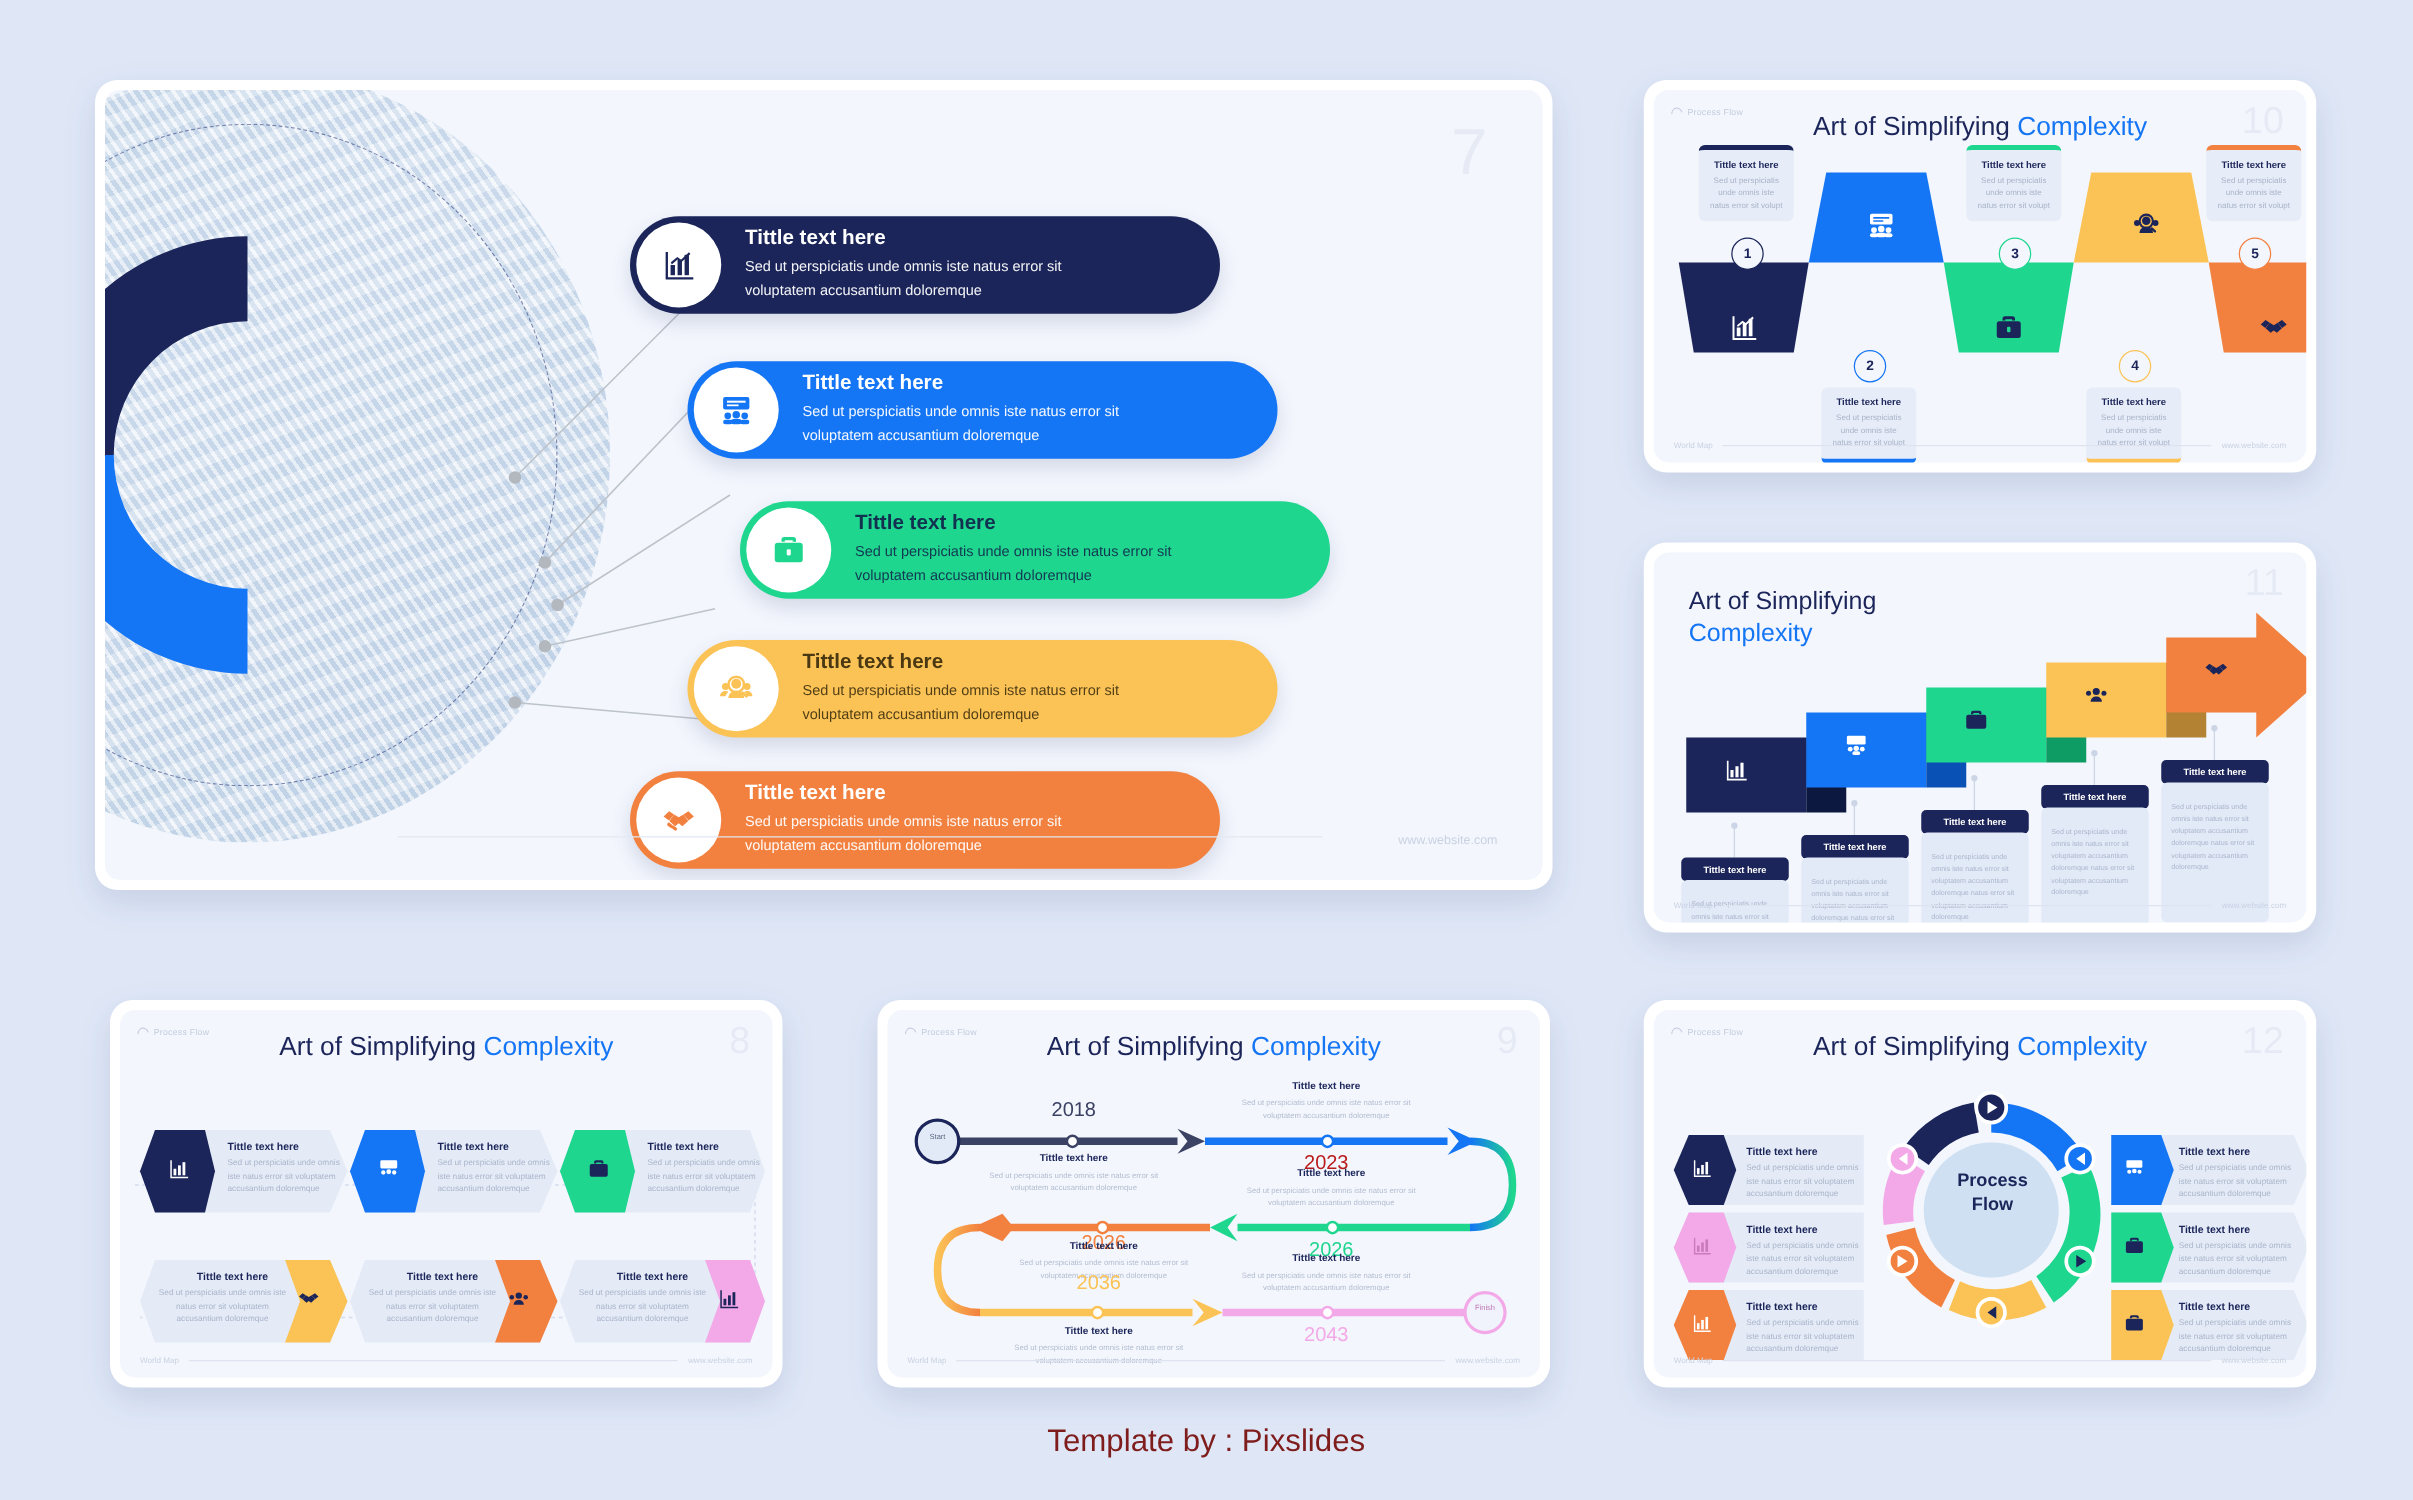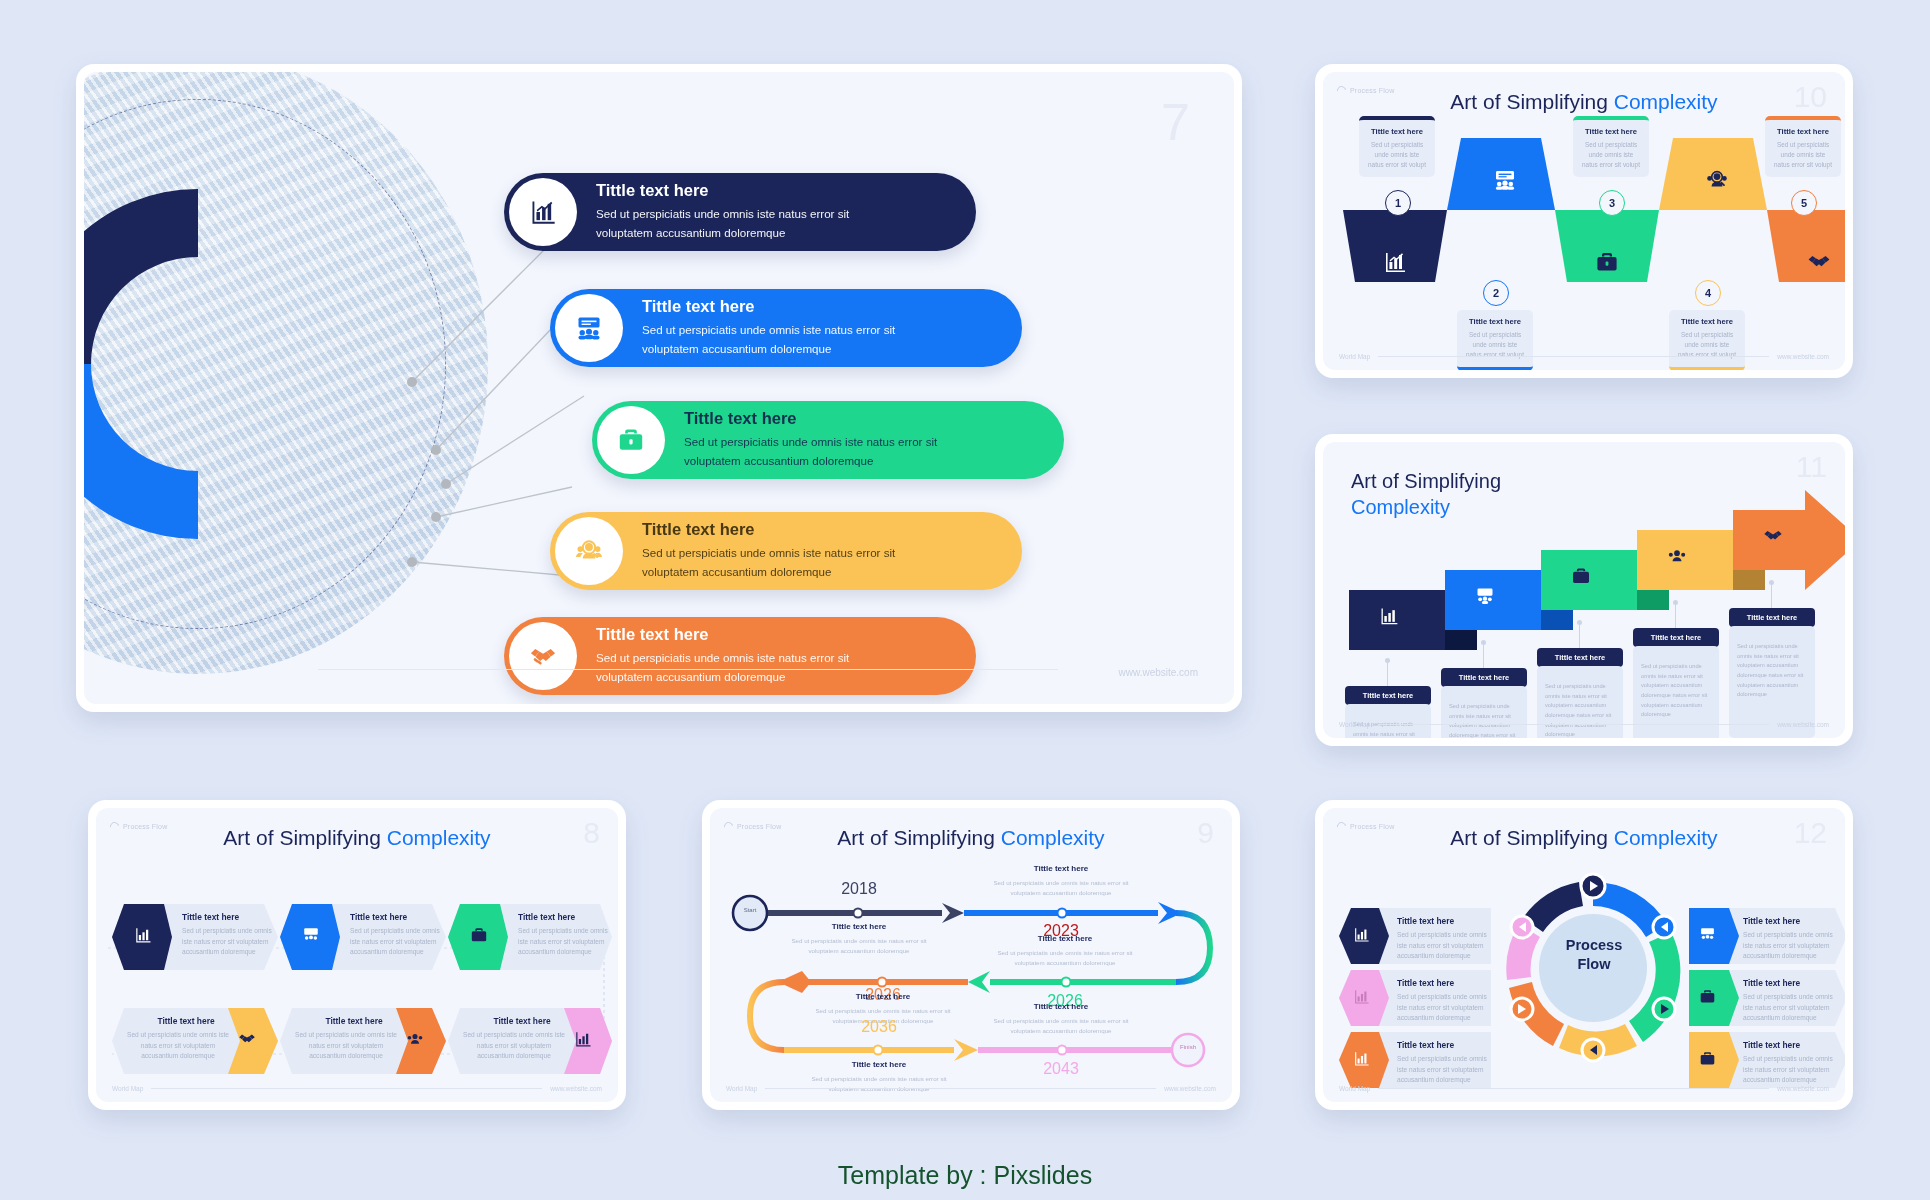--- a/index.html
+++ b/index.html
@@ -113,22 +113,22 @@
   }
   .hx-title { position: absolute; font-size: 8.4px; font-weight: 700; color: #1b2559; }
   .hx-body { position: absolute; font-size: 6.6px; line-height: 1.62; color: #aab5ca; }
 
   
   .tl-year { position: absolute; font-size: 16px; font-weight: 500; }
   .tl-h { position: absolute; font-size: 8px; font-weight: 700; color: #1b2559; text-align: center; }
   .tl-p { position: absolute; font-size: 6.2px; line-height: 1.55; color: #b3bdd0; text-align: center; }
 
   .byline {
-    position: absolute; left: 0; right: 0; bottom: 10px; text-align: center;
-    color: #14532d; font-size: 25px; font-weight: 300;
+    position: absolute; left: 0; right: 0; bottom: 32px; text-align: center;
+    color: #7f1d1d; font-size: 25px; font-weight: 300;
   }
   svg { display: block; overflow: visible; }
 </style>
 </head>
 <body>
 
 <div class="stage">
 
   <div class="slide" id="slide7">
     <div class="slide-inner">

